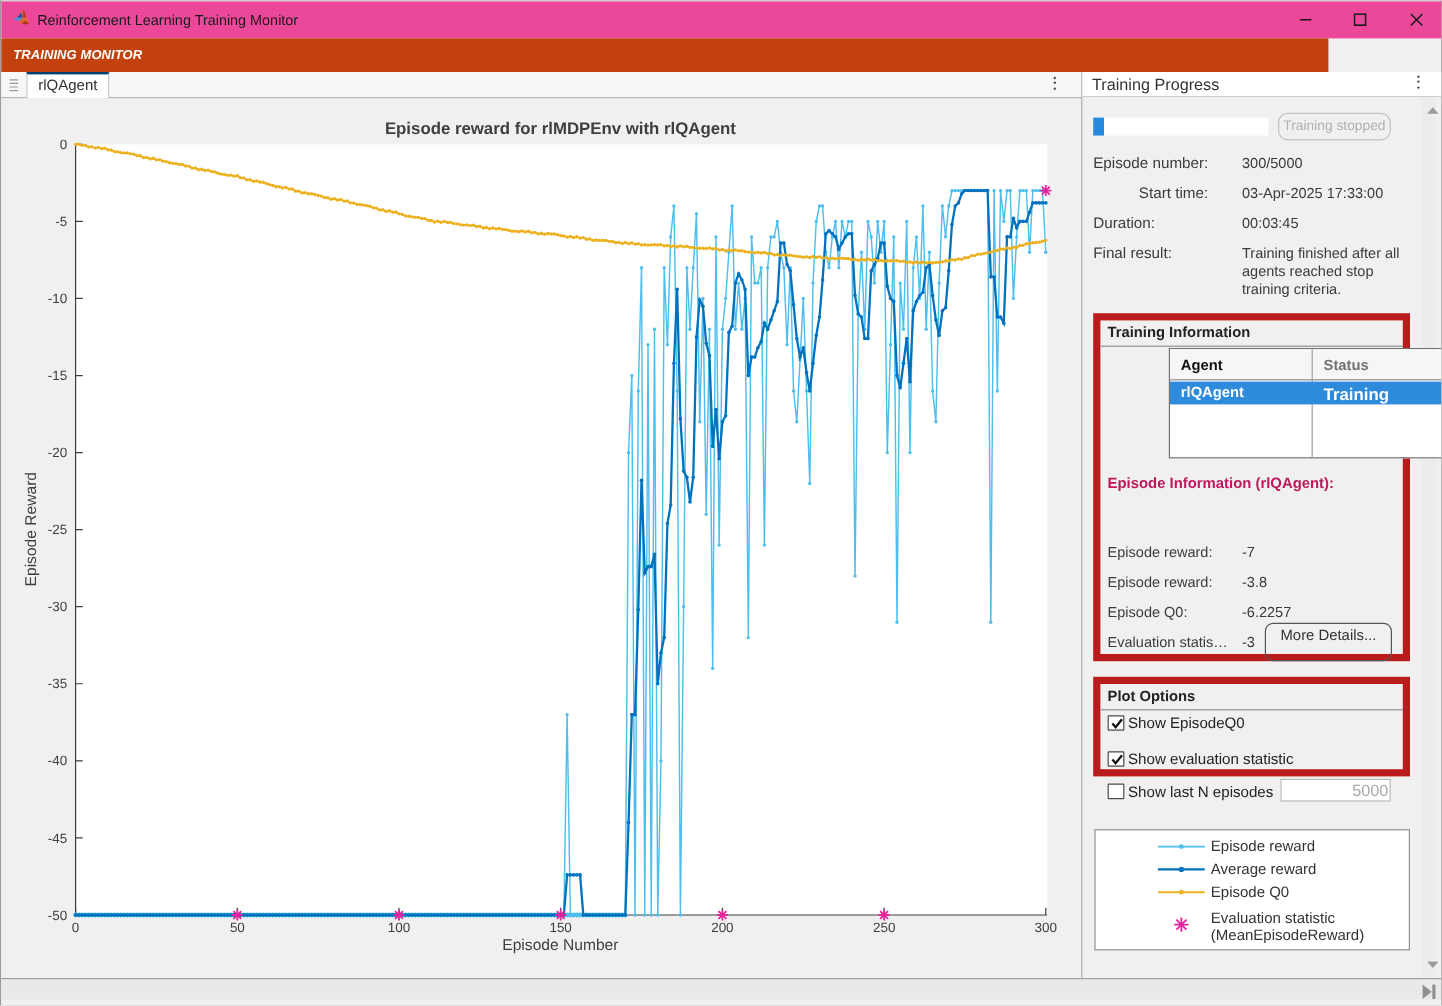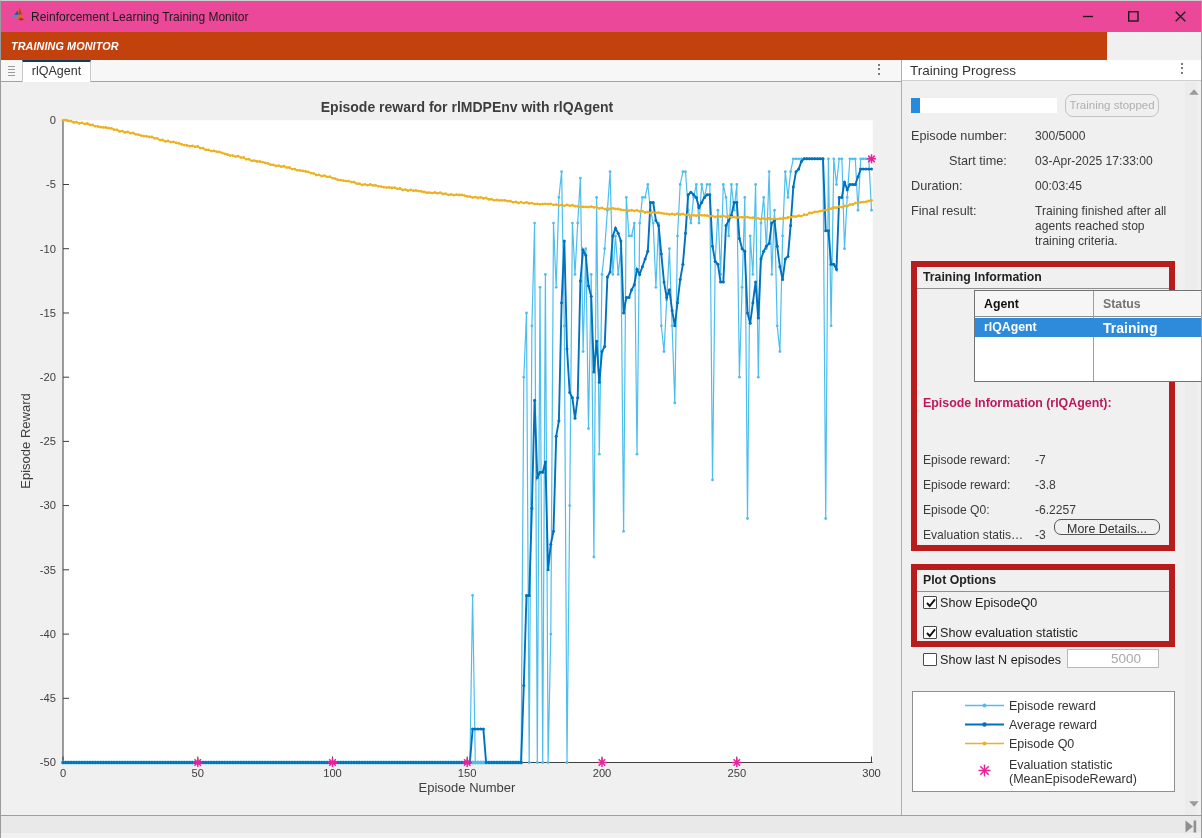--- a/index.html
+++ b/index.html
@@ -218,40 +218,40 @@
 </div>
 <div class="abs" style="left:922px;top:395px;font-size:12.4px;font-weight:bold;color:#be185d">Episode Information (rlQAgent):</div>
 <div class="lblrow2" style="left:922px;top:420px">Episode reward:</div>
 <div class="lblrow2" style="left:1034px;top:420px">-7</div>
 <div class="lblrow2" style="left:922px;top:445px">Episode reward:</div>
 <div class="lblrow2" style="left:1034px;top:445px">-3.8</div>
 <div class="lblrow2" style="left:922px;top:470px">Episode Q0:</div>
 <div class="lblrow2" style="left:1034px;top:470px">-6.2257</div>
 <div class="lblrow2" style="left:922px;top:495px">Evaluation statis…</div>
 <div class="lblrow2" style="left:1034px;top:495px">-3</div>
-<div class="btn" style="left:1053px;top:518px;width:106px;height:16px;line-height:18px;color:#333;border-color:#555;border-radius:7px;font-size:12.4px">More Details...</div>
+<div class="btn" style="left:1053px;top:518px;width:106px;height:32px;line-height:18px;color:#333;border-color:#555;border-radius:7px;font-size:12.4px">More Details...</div>
 
 <div class="panelbox" style="left:910px;top:563px;height:83px">
   <div class="pbhead">Plot Options</div>
 </div>
 <div class="cb" style="left:922px;top:594.5px">
     <svg width="12" height="12" viewBox="0 0 12 12">
       <path d="M2 6 L4.7 9 L10 2.4" fill="none" stroke="#111" stroke-width="1.9"></path>
     </svg>
   </div>
 <div class="cblbl" style="left:939px;top:595px">Show EpisodeQ0</div>
 <div class="cb" style="left:922px;top:624.5px">
     <svg width="12" height="12" viewBox="0 0 12 12">
       <path d="M2 6 L4.7 9 L10 2.4" fill="none" stroke="#111" stroke-width="1.9"></path>
     </svg>
   </div>
 <div class="cblbl" style="left:939px;top:625px">Show evaluation statistic</div>
 <div class="cb" style="left:922px;top:651.5px"></div>
 <div class="cblbl" style="left:939px;top:652px">Show last N episodes</div>
-<div class="abs" style="left:1066px;top:648px;width:92px;height:19px;background:#fff;border:1px solid #b9b9b9;font-size:13.5px;color:#a9a9a9;text-align:right;line-height:17px;padding-right:17px">5000</div>
+<div class="abs" style="left:1066px;top:648px;width:92px;height:19px;background:#fff;border:1px solid #b9b9b9;font-size:13.5px;color:#a9a9a9;text-align:right;line-height:17px;padding-right:1px">5000</div>
 
 <div class="abs" style="left:911px;top:690px;width:263px;height:101px;background:#fff;border:1px solid #8f8f8f"></div>
 <svg class="abs" style="left:911px;top:690px" width="263" height="101" viewBox="0 0 263 101">
   <g stroke-width="1.6" fill="none">
     <line x1="53" y1="14.5" x2="92" y2="14.5" stroke="#4DBEEE"></line>
     <line x1="53" y1="33.5" x2="92" y2="33.5" stroke="#0072BD" stroke-width="2"></line>
     <line x1="53" y1="52.5" x2="92" y2="52.5" stroke="#EDB120"></line>
   </g>
   <circle cx="72.5" cy="14.5" r="2" fill="#4DBEEE"></circle>
   <circle cx="72.5" cy="33.5" r="2.2" fill="#0072BD"></circle>

